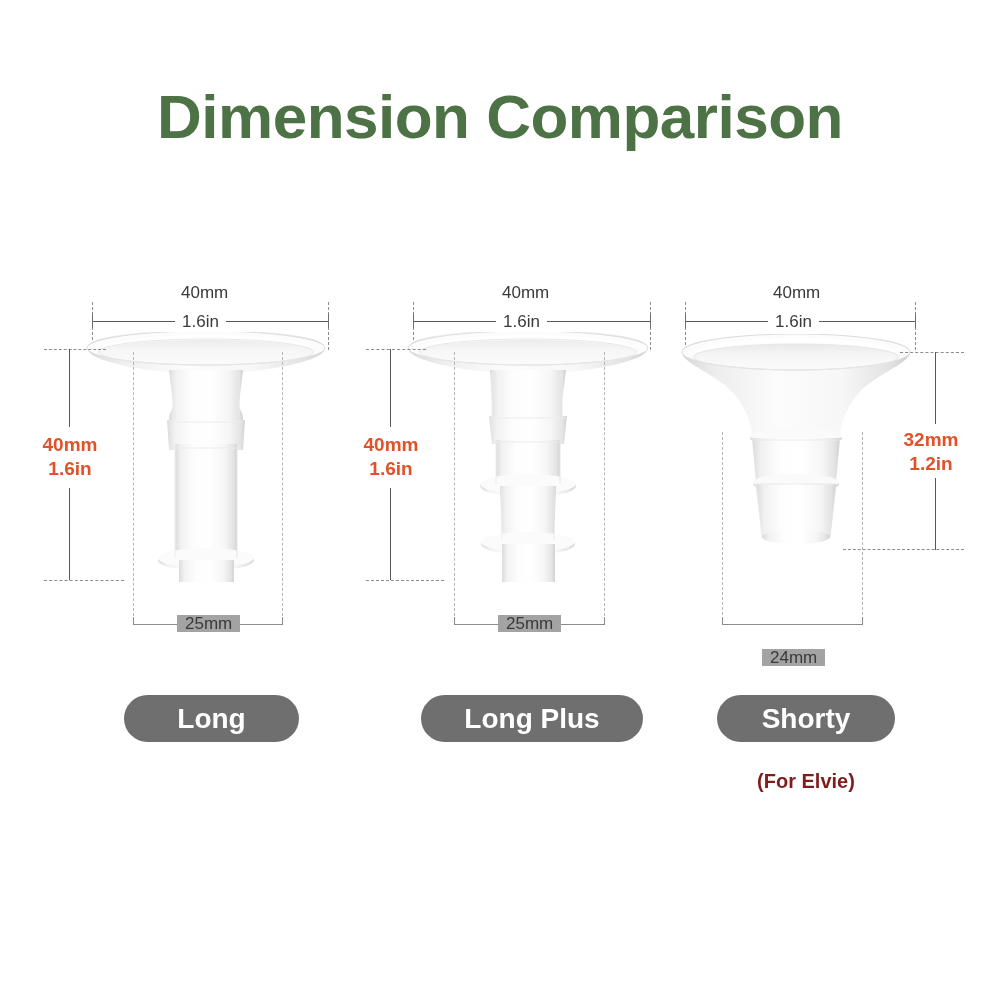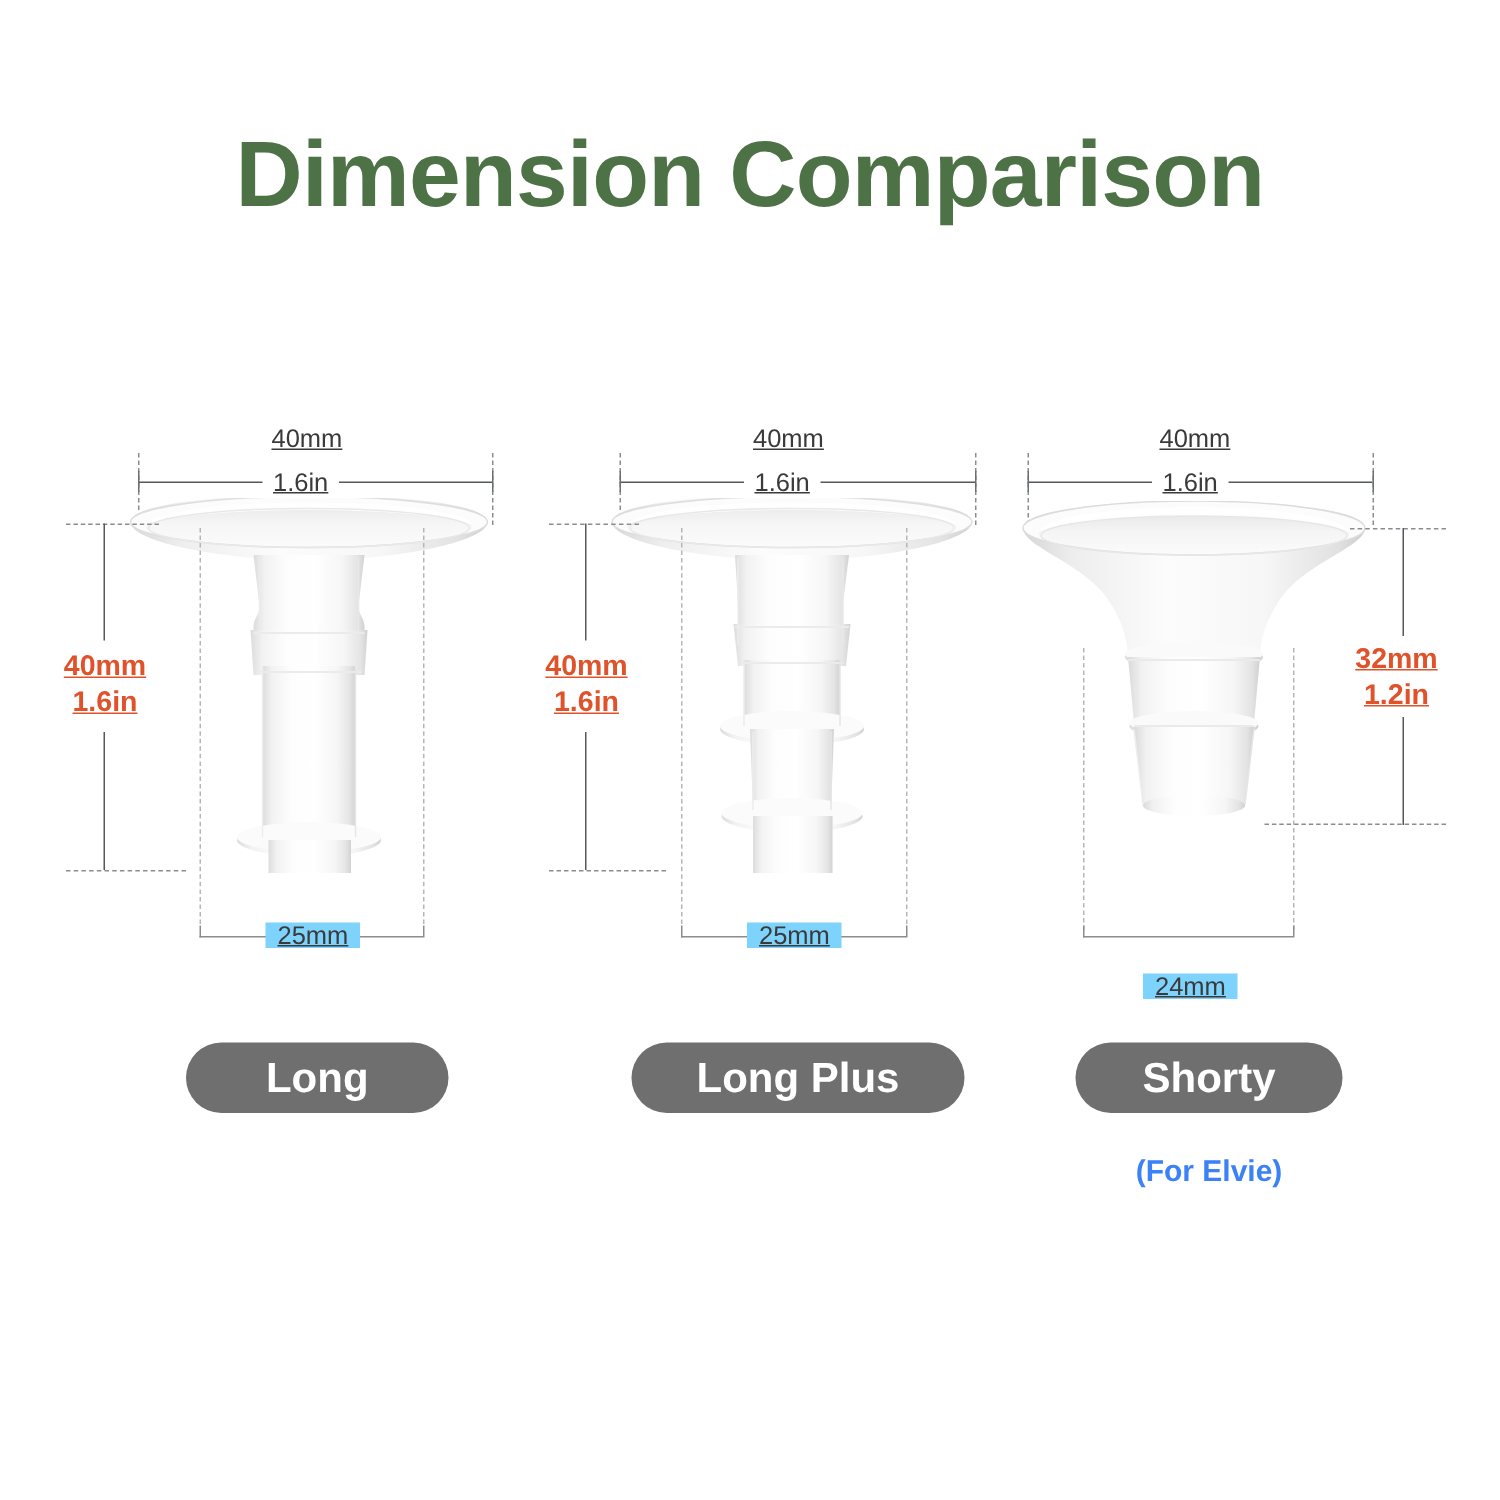--- a/index.html
+++ b/index.html
@@ -35,34 +35,33 @@
     white-space: nowrap;
   }
 
   
   .dim-text {
     position: absolute;
     font-family: "Liberation Sans", sans-serif;
     color: #3a3a3a;
     white-space: nowrap;
     line-height: 1;
-    text-decoration: underline;
   }
   .dim-text.mm-top {
     font-size: 17px;
     letter-spacing: 0px;
   }
   .dim-text.in-top {
     font-size: 17px;
     background: #ffffff;
     padding: 0 7px;
   }
   .dim-text.mm-bottom {
     font-size: 17px;
-    background: #7dd3fc;
+    background: #a3a3a3;
     padding: 0 8px;
   }
   .dim-text.vert {
     font-family: "Liberation Sans", sans-serif;
     font-weight: bold;
     font-size: 19px;
     color: #e0522a;
     text-align: center;
     line-height: 1.25;
     background: #ffffff;
@@ -112,21 +111,21 @@
     align-items: center;
     justify-content: center;
     white-space: nowrap;
     letter-spacing: 0px;
   }
   .sub-note {
     position: absolute;
     font-family: "Liberation Sans", sans-serif;
     font-weight: bold;
     font-size: 20px;
-    color: #3b82f6;
+    color: #7f1d1d;
     white-space: nowrap;
     text-align: center;
   }
 
   
   .product-art {
     position: absolute;
   }
   .product-art svg { display: block; }
 </style>

